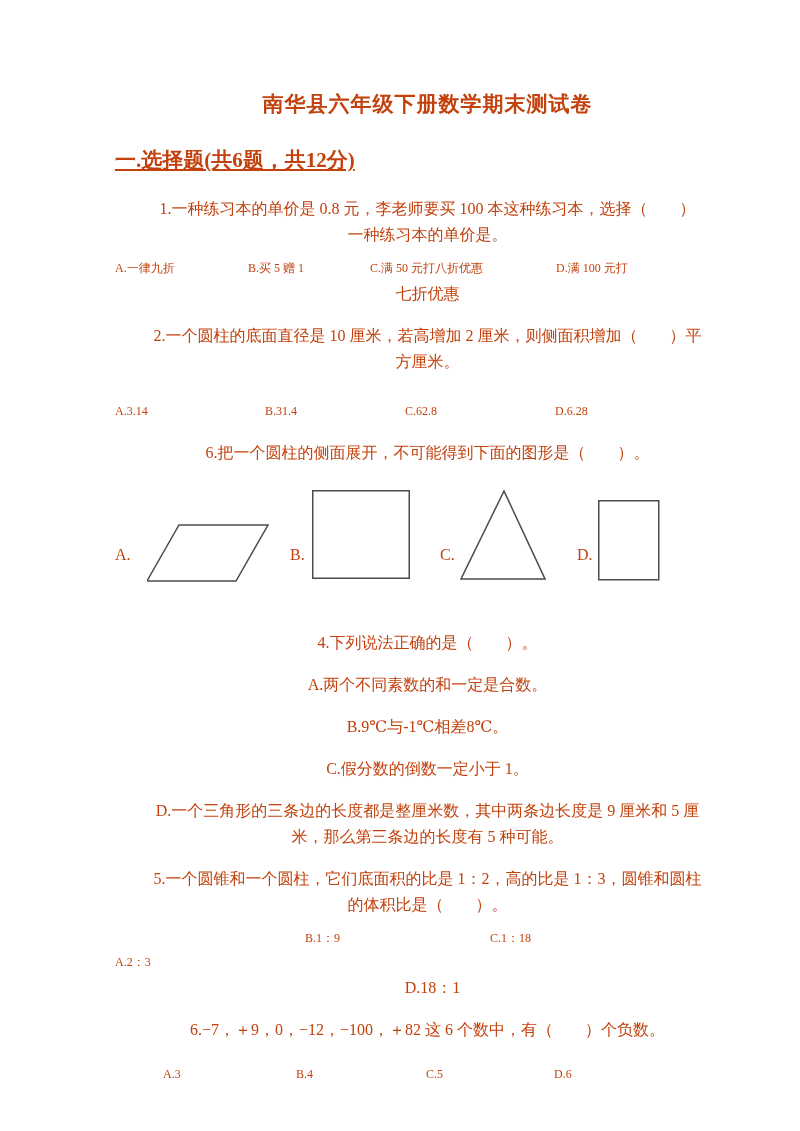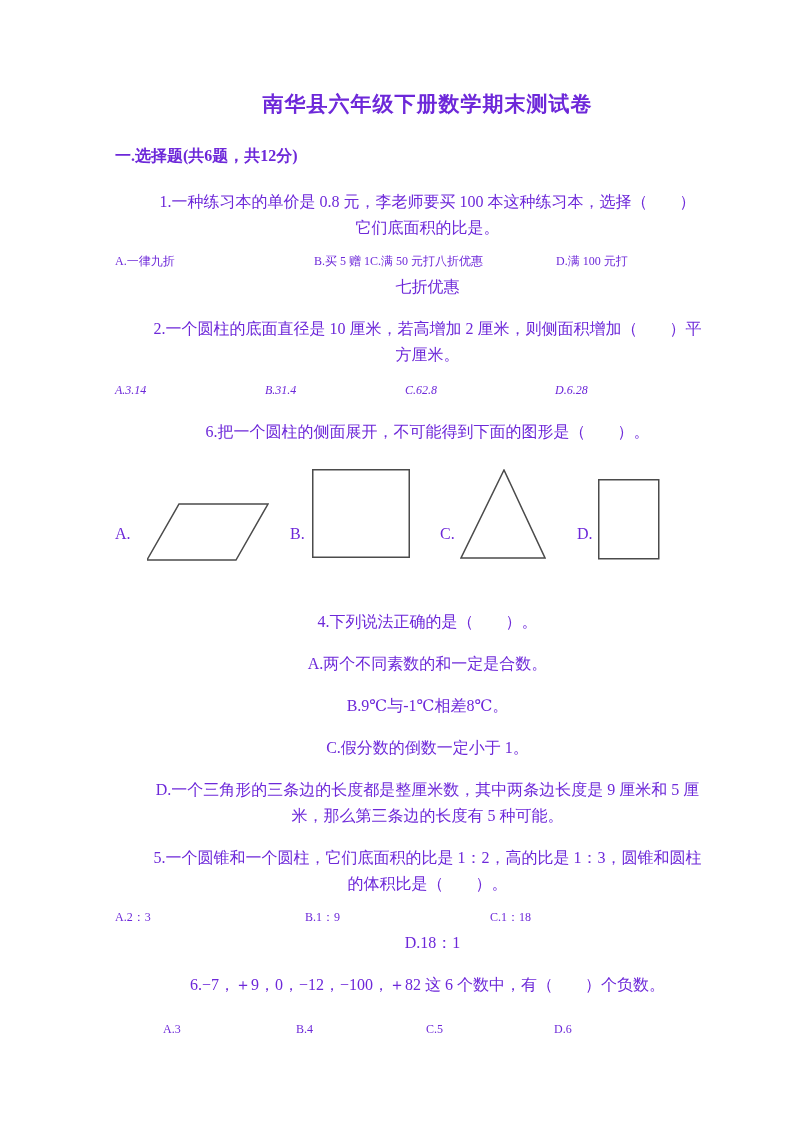--- a/index.html
+++ b/index.html
@@ -1,61 +1,62 @@
 <!DOCTYPE html>
 <html><head>
 <meta charset="utf-8">
 <style>
   html, body { margin: 0; padding: 0; background: #ffffff; }
   .page {
     position: relative;
     width: 800px;
     height: 1131px;
     background: #ffffff;
-    color: #6d28d9;
+    color: #c2410c;
     font-family: "Liberation Serif", "DejaVu Serif", serif;
     box-sizing: border-box;
     padding: 90px 60px 40px 115px;
     overflow: hidden;
   }
   .title {
     font-size: 21px;
     font-weight: bold;
     text-align: center;
     margin: 0 0 28px 0;
     letter-spacing: 1px;
   }
   .section {
-    font-size: 16px;
+    font-size: 21px;
     font-weight: bold;
     margin: 0 0 22px 0;
+    text-decoration: underline;
   }
   .question { margin: 0 0 16px 0; }
   .qline {
     font-size: 16px;
     line-height: 26px;
     margin: 0;
     text-align: center;
   }
   .opts {
     display: flex;
     font-size: 12px;
     line-height: 26px;
     margin-top: 7px;
   }
   .opts span { display: block; white-space: nowrap; }
   
   .q1o span:nth-child(1){ width:133px; }
-  .q1o span:nth-child(2){ width:122px;text-align:right; }
+  .q1o span:nth-child(2){ width:122px; }
   .q1o span:nth-child(3){ width:186px; }
-  .q2o { margin-top: 9px; font-style: italic; }
+  .q2o { margin-top: 23px; }
   .q2o span:nth-child(1){ width:150px; }
   .q2o span:nth-child(2){ width:140px; }
   .q2o span:nth-child(3){ width:150px; }
-  .q5o span:nth-child(1){ width:190px; }
+  .q5o span:nth-child(1){ width:190px;margin-top:24px; }
   .q5o span:nth-child(2){ width:185px; }
   .q6o { margin-top: 18px; margin-left: 48px; }
   .q6o span:nth-child(1){ width:133px; }
   .q6o span:nth-child(2){ width:130px; }
   .q6o span:nth-child(3){ width:128px; }
 
   .q4opt { margin-top: 16px; }
   .q4opt-cont { margin-top: 0; }
 
   .indent-d { padding-left: 10px; }
@@ -83,21 +84,21 @@
 <body>
 
 <div class="page">
 
   <h1 class="title">南华县六年级下册数学期末测试卷</h1>
 
   <h2 class="section">一.选择题(共6题，共12分)</h2>
 
   <div class="question">
     <p class="qline">1.一种练习本的单价是 0.8 元，李老师要买 100 本这种练习本，选择（　　）</p>
-    <p class="qline">它们底面积的比是。</p>
+    <p class="qline">一种练习本的单价是。</p>
     <div class="opts q1o">
       <span>A.一律九折</span>
       <span>B.买 5 赠 1</span>
       <span>C.满 50 元打八折优惠</span>
       <span>D.满 100 元打</span>
     </div>
     <p class="qline">七折优惠</p>
   </div>
 
   <div class="question">

